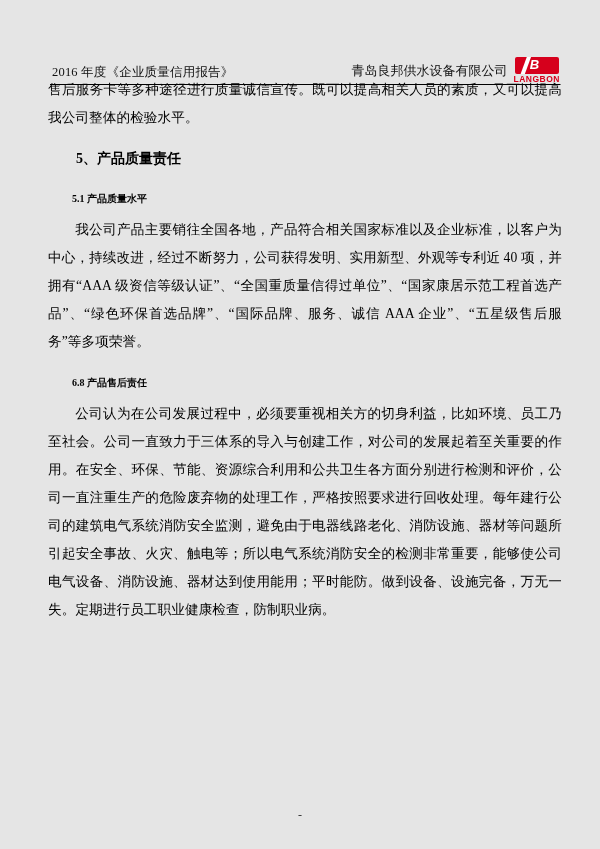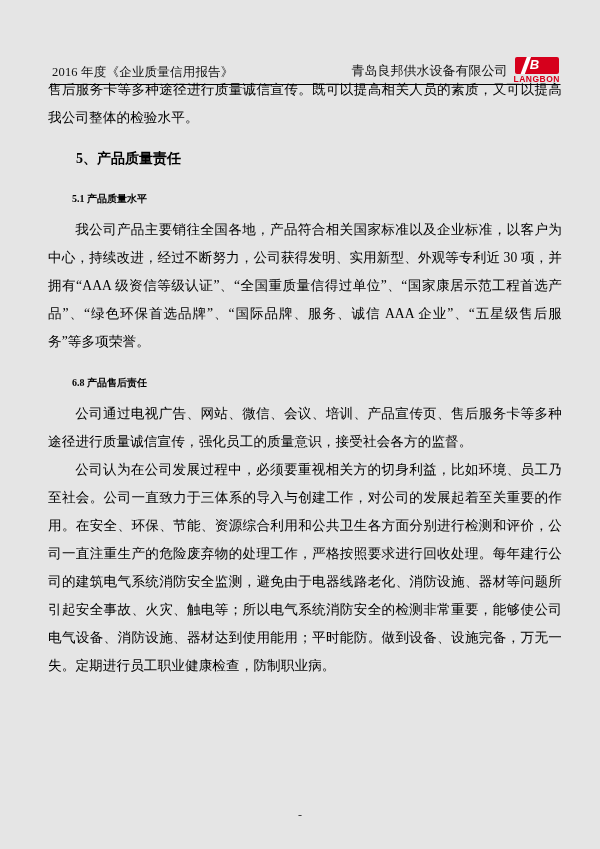--- a/index.html
+++ b/index.html
@@ -174,24 +174,23 @@
       <hr class="header-rule">
     </div>
 
     <div class="content">
 
       <p class="para">售后服务卡等多种途径进行质量诚信宣传。既可以提高相关人员的素质，又可以提高我公司整体的检验水平。</p>
 
       <h2 class="h-num">5、产品质量责任</h2>
 
       <h3 class="h-sub">5.1 产品质量水平</h3>
-      <p class="para indent">我公司产品主要销往全国各地，产品符合相关国家标准以及企业标准，以客户为中心，持续改进，经过不断努力，公司获得发明、实用新型、外观等专利近 30 项，并拥有“AAA 级资信等级认证”、“全国重质量信得过单位”、“国家康居示范工程首选产品”、“绿色环保首选品牌”、“国际品牌、服务、诚信 AAA 企业”、“五星级售后服务”等多项荣誉。</p>
+      <p class="para indent">我公司产品主要销往全国各地，产品符合相关国家标准以及企业标准，以客户为中心，持续改进，经过不断努力，公司获得发明、实用新型、外观等专利近 40 项，并拥有“AAA 级资信等级认证”、“全国重质量信得过单位”、“国家康居示范工程首选产品”、“绿色环保首选品牌”、“国际品牌、服务、诚信 AAA 企业”、“五星级售后服务”等多项荣誉。</p>
 
       <h3 class="h-sub">6.8 产品售后责任</h3>
 
-      <p class="para indent">公司通过电视广告、网站、微信、会议、培训、产品宣传页、售后服务卡等多种途径进行质量诚信宣传，强化员工的质量意识，接受社会各方的监督。</p>
       <p class="para indent blk">公司认为在公司发展过程中，必须要重视相关方的切身利益，比如环境、员工乃至社会。公司一直致力于三体系的导入与创建工作，对公司的发展起着至关重要的作用。在安全、环保、节能、资源综合利用和公共卫生各方面分别进行检测和评价，公司一直注重生产的危险废弃物的处理工作，严格按照要求进行回收处理。每年建行公司的建筑电气系统消防安全监测，避免由于电器线路老化、消防设施、器材等问题所引起安全事故、火灾、触电等；所以电气系统消防安全的检测非常重要，能够使公司电气设备、消防设施、器材达到使用能用；平时能防。做到设备、设施完备，万无一失。定期进行员工职业健康检查，防制职业病。</p>
 
     </div>
 
     <div class="footer">-</div>
   </div>
 </div>
 
 </body></html>

